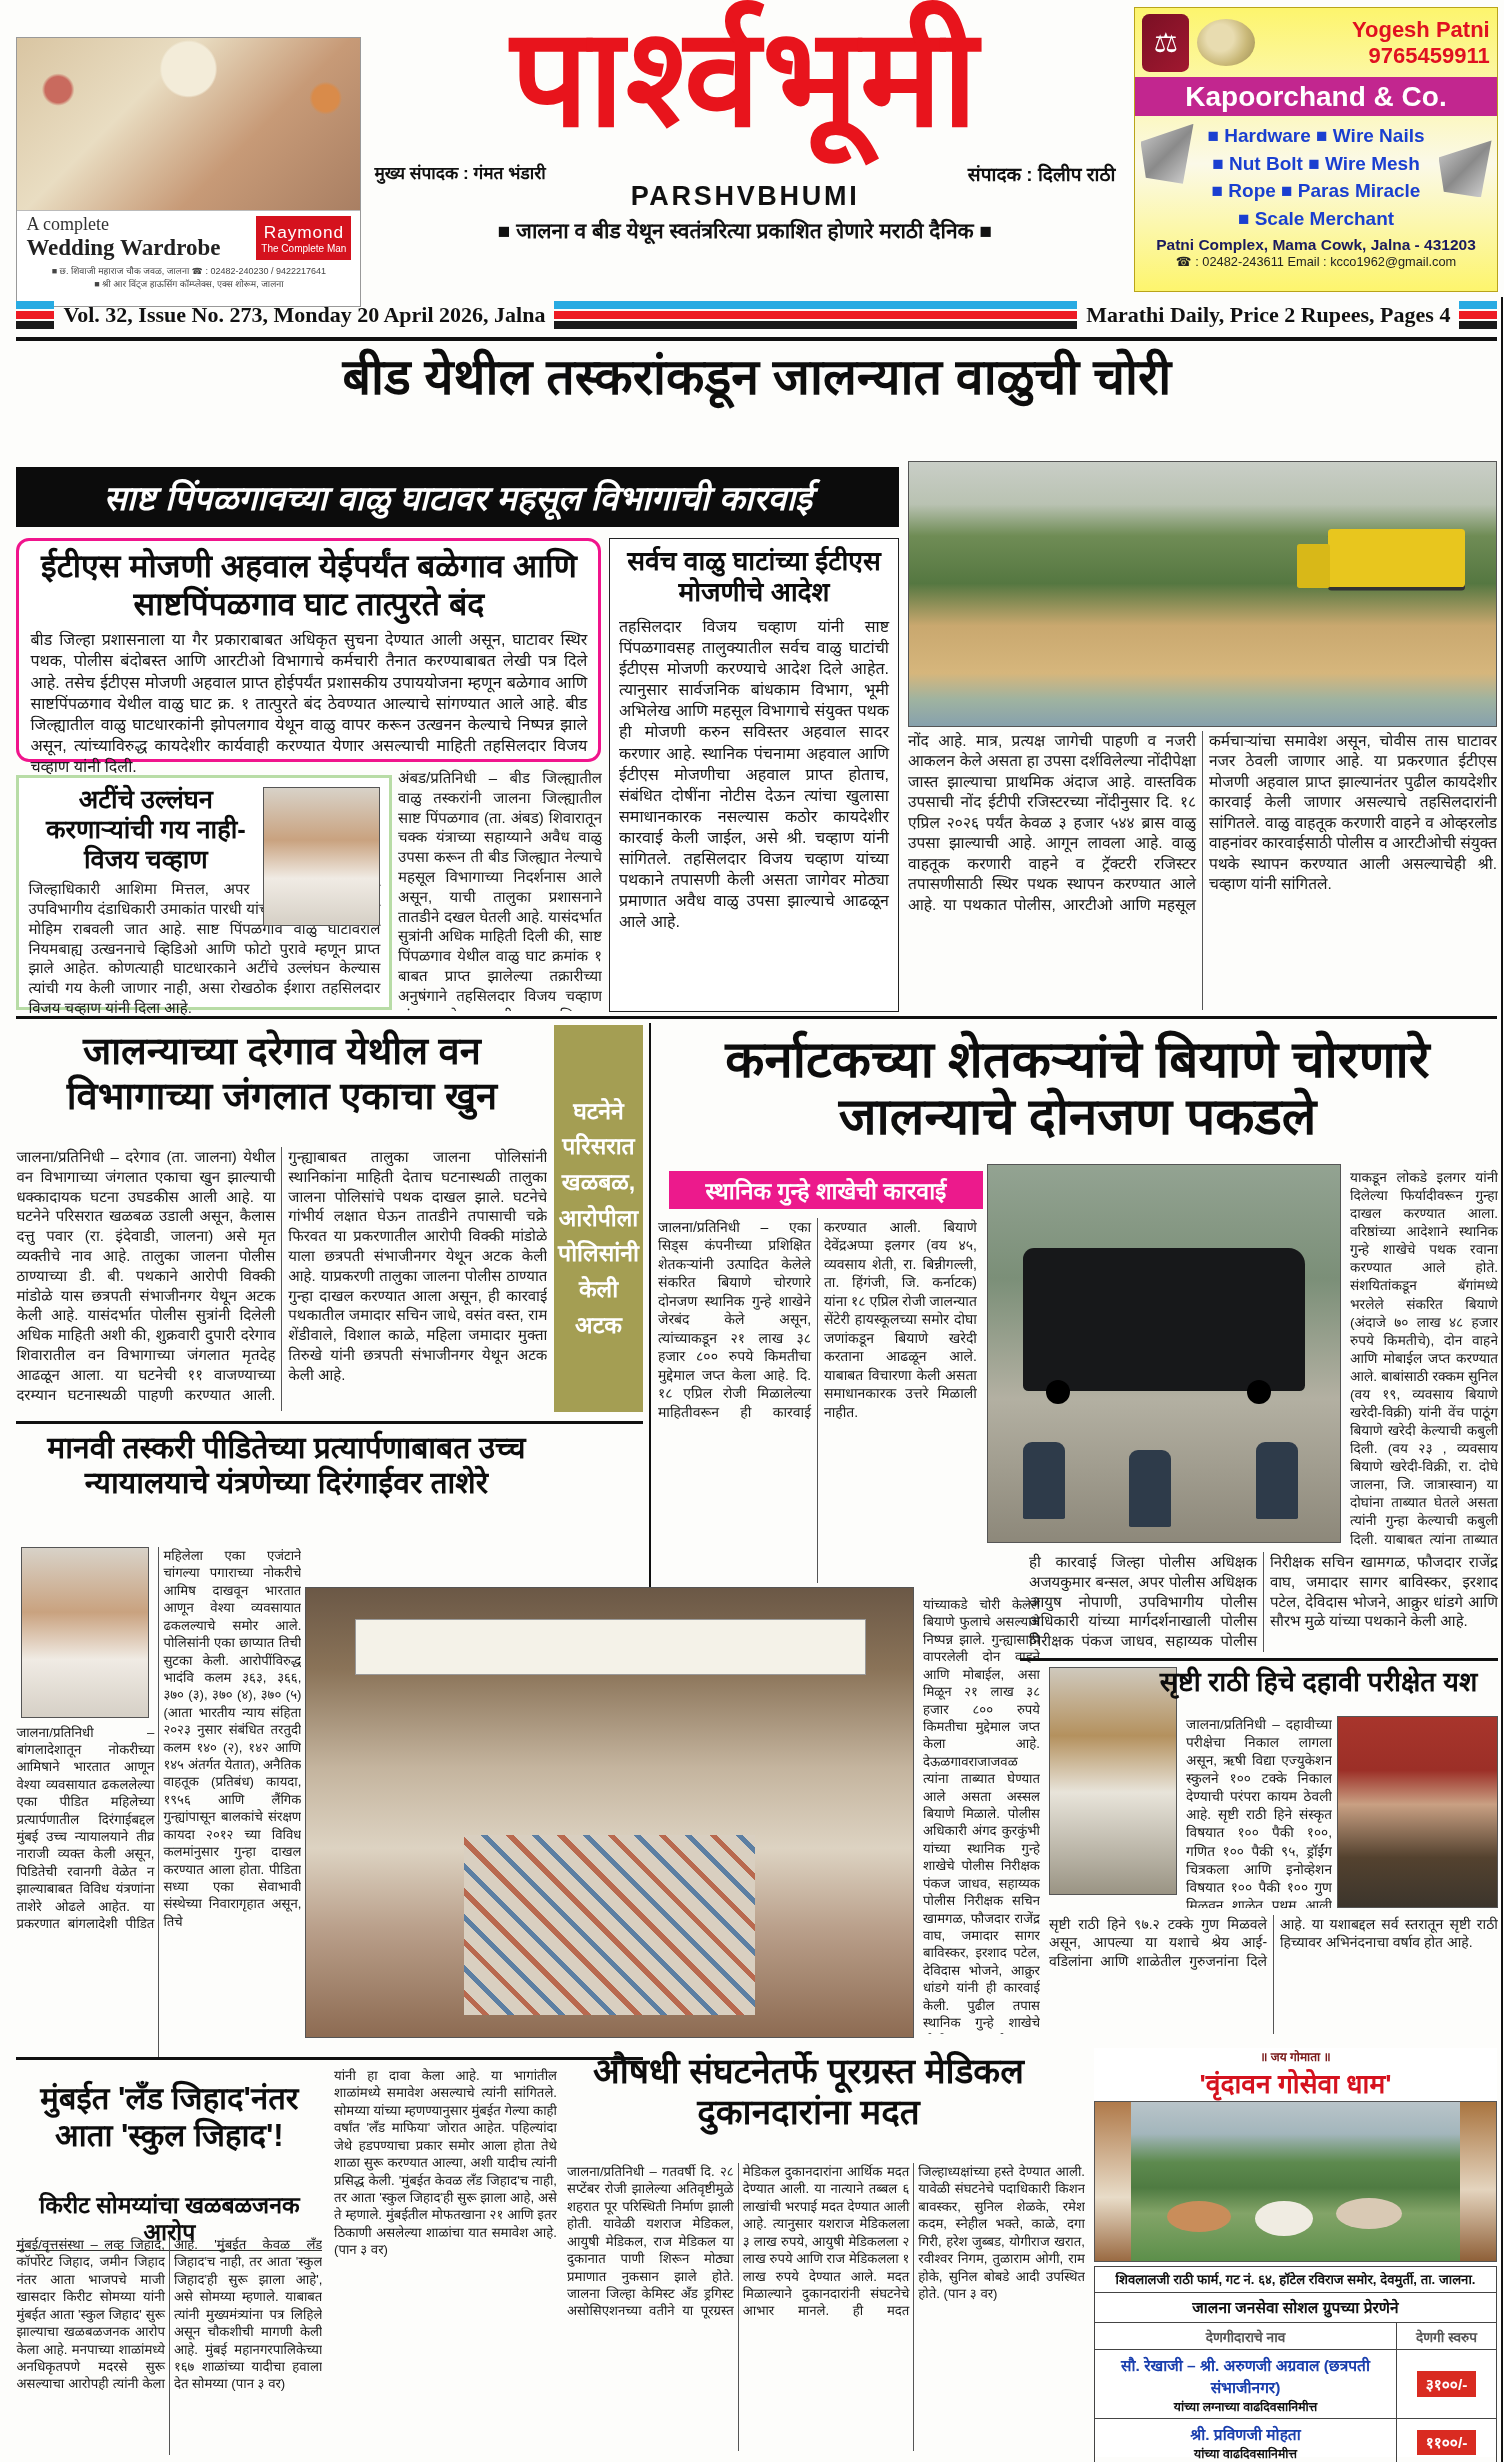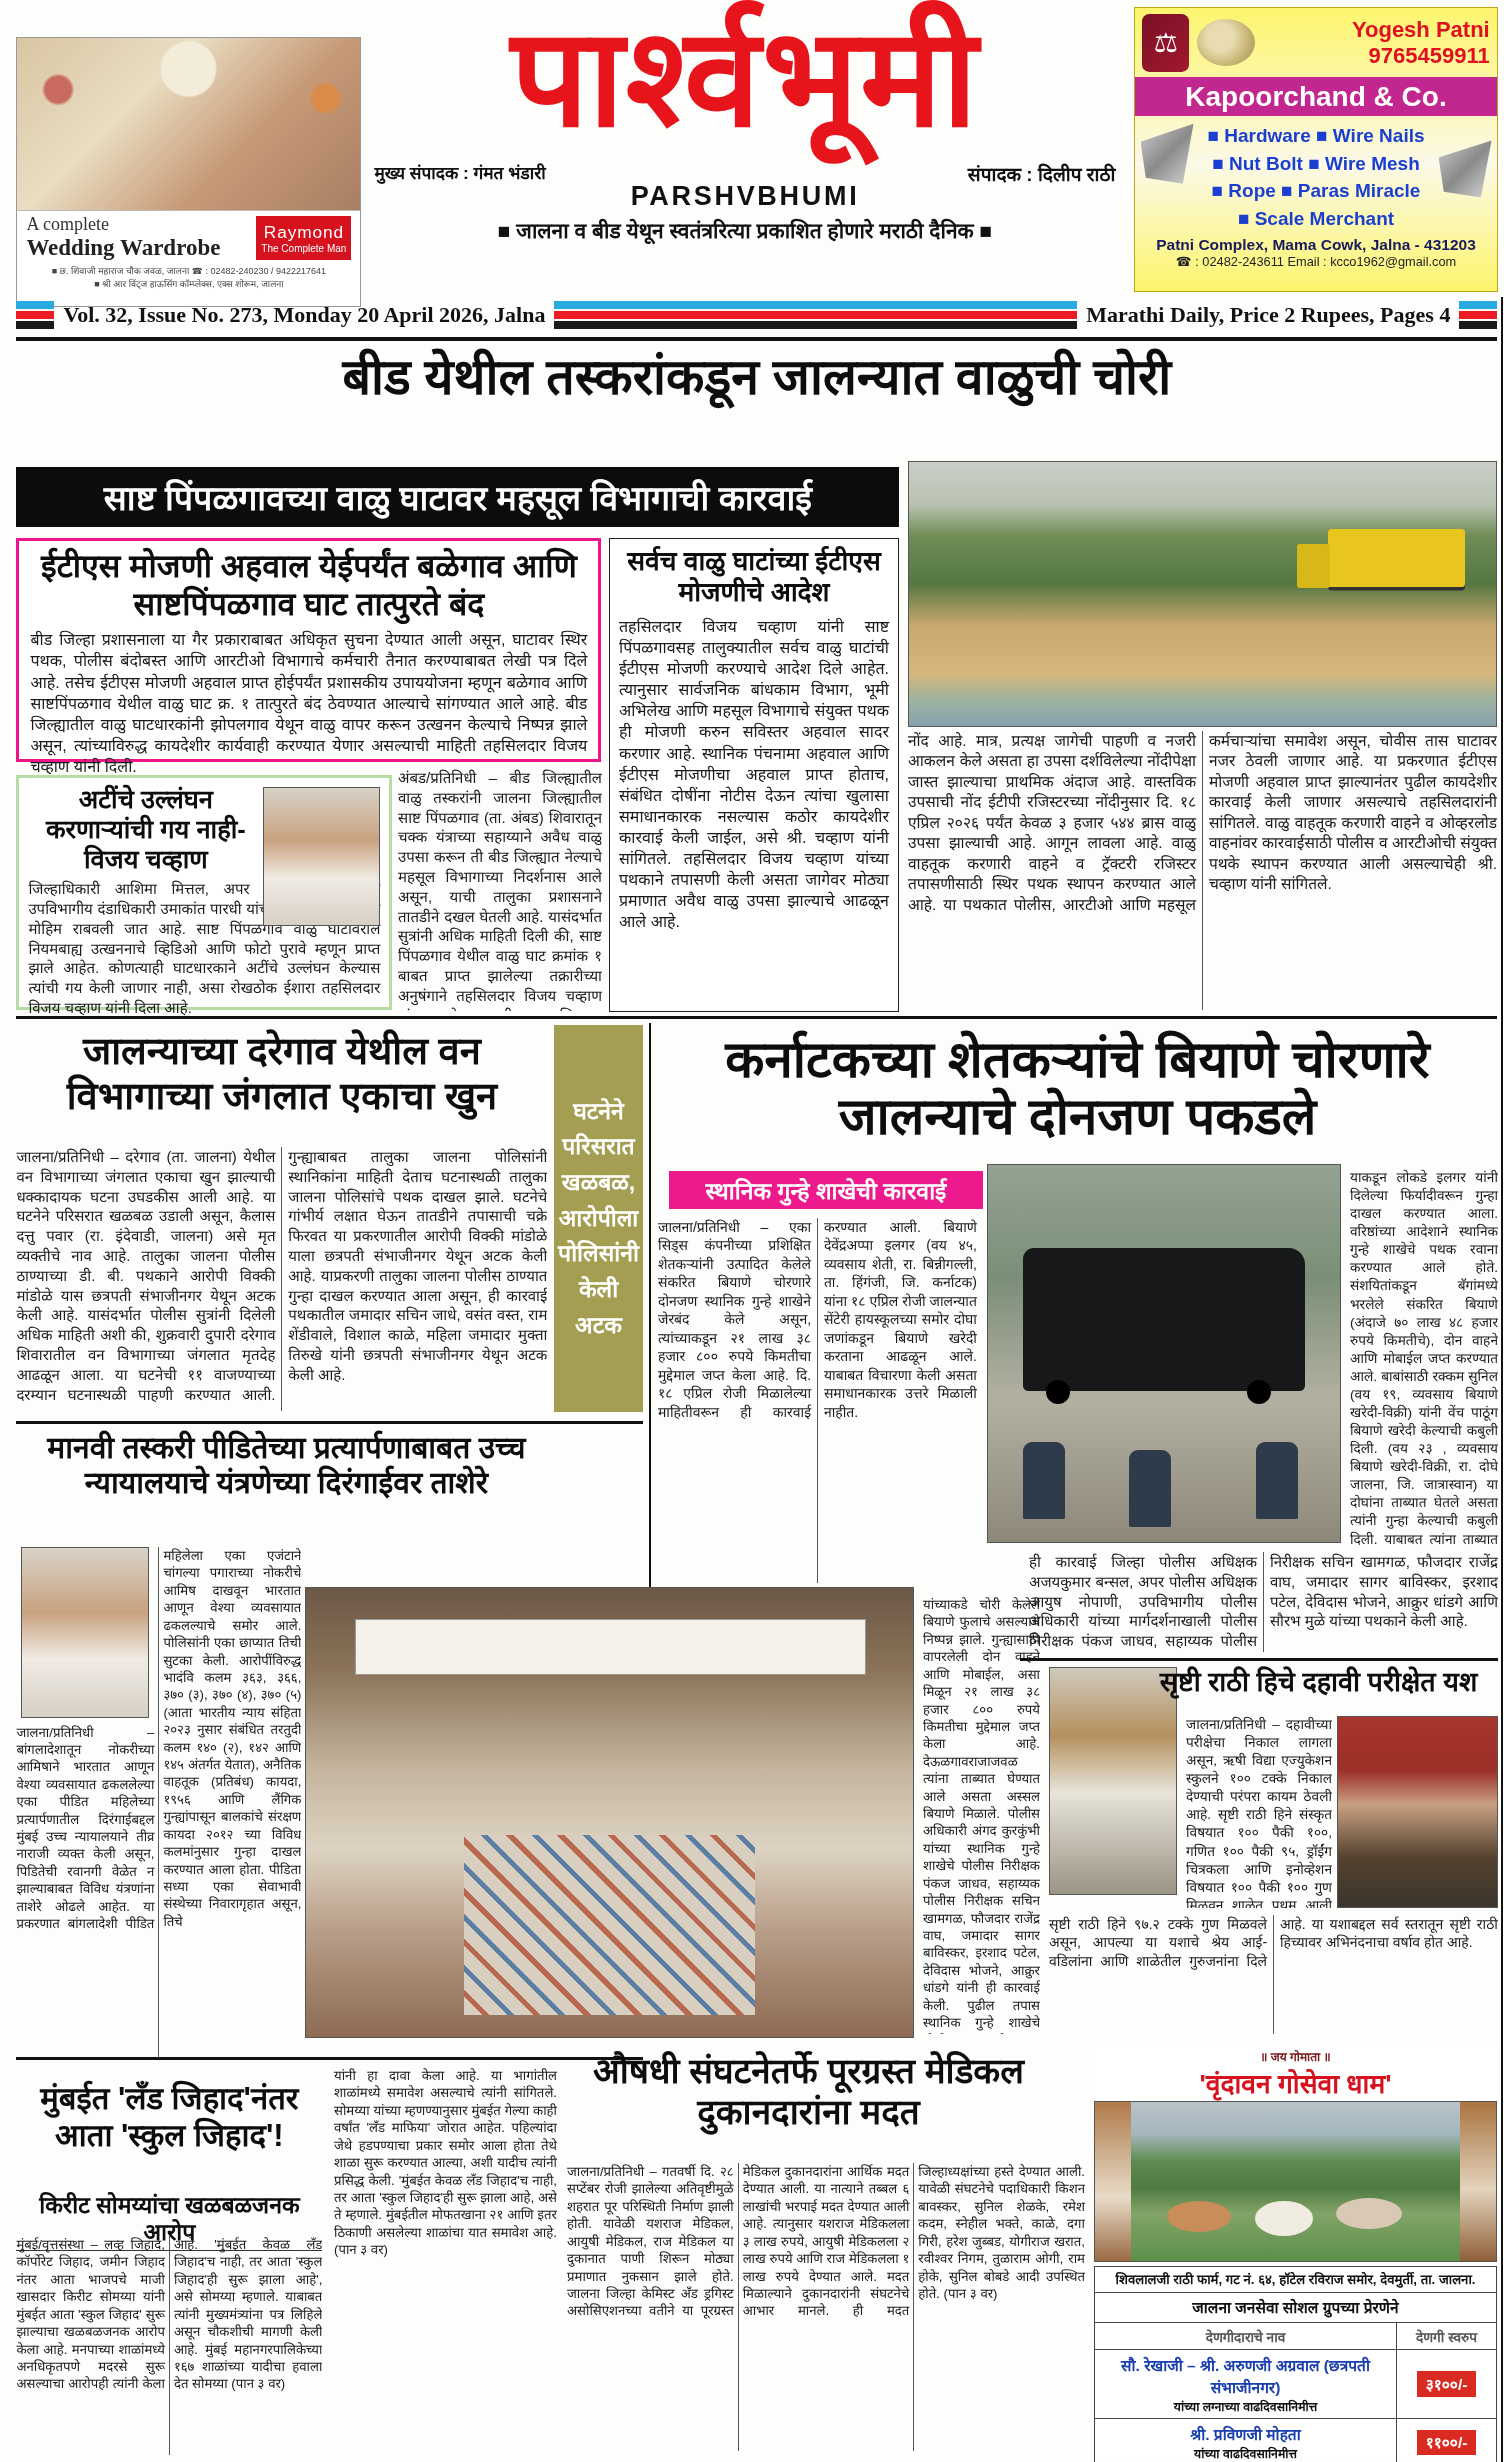--- a/index.html
+++ b/index.html
@@ -49,21 +49,21 @@
   
   .kap{background:linear-gradient(180deg,#fdf56d 0%,#fbf9e8 55%,#fdf56d 100%);border:1.8px solid #b9a41a;box-sizing:border-box;}
   .kap-band{background:#c2268f;color:#fff;font-weight:800;}
   .kap-items{color:#1a3fd0;font-weight:800;}
   .kap-logo{background:linear-gradient(135deg,#7a1024,#a11830);border-radius:7.3px;color:#fff;display:flex;align-items:center;justify-content:center;}
   .rope{background:radial-gradient(circle at 40% 40%, #e8dcb0 0 30%, #c9b878 60%, #9a8a50);border-radius:50%;}
   .nails{background:linear-gradient(135deg,#cfcfcf,#8a8a8a 50%,#d9d9d9);clip-path:polygon(0 30%,100% 0,80% 100%,10% 90%);}
   
   .raymond{background:#d5121e;color:#fff;display:flex;flex-direction:column;align-items:center;justify-content:center;}
   
-  .band-black{background:#0c0c0c;color:#fff;font-weight:800;}
+  .band-black{background:#0c0c0c;color:#fff;font-weight:800;font-style:italic;}
   .box-pinkline{border:3.6px solid #f0148c;box-sizing:border-box;}
   .box-greenline{border:3.6px solid #b8dca6;box-sizing:border-box;}
   .box-thin{border:1.8px solid #222;box-sizing:border-box;}
   .box-olive{background:#a49e53;color:#fff;font-weight:800;}
   .band-pink{background:#ec1a8c;color:#fff;font-weight:800;}
   .goseva-title{color:#d5121e;font-weight:800;}
   .don-name{color:#1a3fae;font-weight:800;}
   .amt{background:#d92b21;color:#fff;font-weight:800;display:inline-block;padding:1.8px 9px;}
   table.don{border-collapse:collapse;width:100%;}
   table.don td,table.don th{border:1.8px solid #444;padding:3.6px 5.5px;}
@@ -150,21 +150,21 @@
   <div class="abs rule-h" style="left:16.4px;top:337px;width:1481px;height:3.6px;"></div>
 
   <div class="abs headline ctr" style="left:16.4px;top:348px;width:1481px;font-size:50px;white-space:nowrap;">बीड येथील तस्करांकडून जालन्यात वाळुची चोरी</div>
 
   <div class="abs band-black ctr" style="left:16.4px;top:467px;width:883px;height:60px;font-size:34px;display:flex;align-items:center;justify-content:center;">साष्ट पिंपळगावच्या वाळु घाटावर महसूल विभागाची कारवाई</div>
 
   <div class="abs photo photo-sand" style="left:908px;top:461px;width:589px;height:266px;">
     <div class="truck"></div>
   </div>
 
-  <div class="abs box-pinkline" style="left:16.4px;top:538px;width:585px;height:224px;padding:7.3px 11px;background:#fff;">
+  <div class="abs box-pinkline" style="left:16.4px;top:538px;width:585px;height:224px;padding:7.3px 11px;background:#fff;border-radius:13px;">
     <div class="headline ctr" style="font-size:32px;">ईटीएस मोजणी अहवाल येईपर्यंत बळेगाव आणि साष्टपिंपळगाव घाट तात्पुरते बंद</div>
     <div class="body-txt jst" style="font-size:16px;margin-top:5.5px;">बीड जिल्हा प्रशासनाला या गैर प्रकाराबाबत अधिकृत सुचना देण्यात आली असून, घाटावर स्थिर पथक, पोलीस बंदोबस्त आणि आरटीओ विभागाचे कर्मचारी तैनात करण्याबाबत लेखी पत्र दिले आहे. तसेच ईटीएस मोजणी अहवाल प्राप्त होईपर्यंत प्रशासकीय उपाययोजना म्हणून बळेगाव आणि साष्टपिंपळगाव येथील वाळु घाट क्र. १ तात्पुरते बंद ठेवण्यात आल्याचे सांगण्यात आले आहे. बीड जिल्ह्यातील वाळु घाटधारकांनी झोपलगाव येथून वाळु वापर करून उत्खनन केल्याचे निष्पन्न झाले असून, त्यांच्याविरुद्ध कायदेशीर कार्यवाही करण्यात येणार असल्याची माहिती तहसिलदार विजय चव्हाण यांनी दिली.</div>
   </div>
 
   <div class="abs box-thin" style="left:609px;top:538px;width:290px;height:474px;padding:7.3px 9px;background:#fff;">
     <div class="headline ctr" style="font-size:26.4px;">सर्वच वाळु घाटांच्या ईटीएस मोजणीचे आदेश</div>
     <div class="body-txt jst" style="font-size:16px;margin-top:7.3px;">तहसिलदार विजय चव्हाण यांनी साष्ट पिंपळगावसह तालुक्यातील सर्वच वाळु घाटांची ईटीएस मोजणी करण्याचे आदेश दिले आहेत. त्यानुसार सार्वजनिक बांधकाम विभाग, भूमी अभिलेख आणि महसूल विभागाचे संयुक्त पथक ही मोजणी करुन सविस्तर अहवाल सादर करणार आहे. स्थानिक पंचनामा अहवाल आणि ईटीएस मोजणीचा अहवाल प्राप्त होताच, संबंधित दोषींना नोटीस देऊन त्यांचा खुलासा समाधानकारक नसल्यास कठोर कायदेशीर कारवाई केली जाईल, असे श्री. चव्हाण यांनी सांगितले. तहसिलदार विजय चव्हाण यांच्या पथकाने तपासणी केली असता जागेवर मोठ्या प्रमाणात अवैध वाळु उपसा झाल्याचे आढळून आले आहे.</div>
   </div>
 
   <div class="abs body-txt jst" style="left:398px;top:768px;width:204px;height:243px;font-size:15px;overflow:hidden;">अंबड/प्रतिनिधी – बीड जिल्ह्यातील वाळु तस्करांनी जालना जिल्ह्यातील साष्ट पिंपळगाव (ता. अंबड) शिवारातून चक्क यंत्राच्या सहाय्याने अवैध वाळु उपसा करून ती बीड जिल्ह्यात नेल्याचे महसूल विभागाच्या निदर्शनास आले असून, याची तालुका प्रशासनाने तातडीने दखल घेतली आहे. यासंदर्भात सुत्रांनी अधिक माहिती दिली की, साष्ट पिंपळगाव येथील वाळु घाट क्रमांक १ बाबत प्राप्त झालेल्या तक्रारीच्या अनुषंगाने तहसिलदार विजय चव्हाण यांच्या नेतृत्वाखालील तहसिलदार विजय चव्हाण यांच्या पथकाने पाहणी केली असता जालना जिल्ह्याचा</div>

